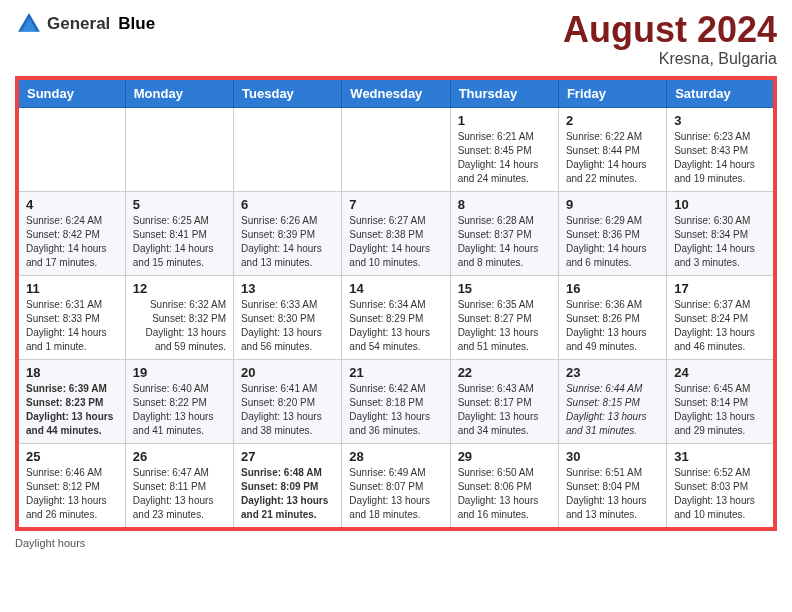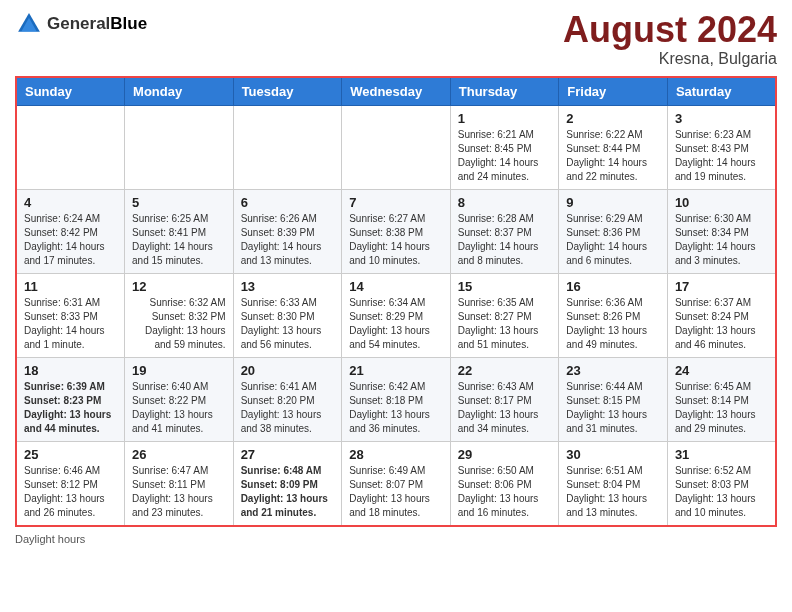--- a/index.html
+++ b/index.html
@@ -42,21 +42,21 @@
       color: #7f1d1d;
       line-height: 1.1;
     }
     .location {
       font-size: 16px;
       color: #444;
     }
     .calendar-table {
       width: 100%;
       border-collapse: collapse;
-      border: 2px solid #ef4444;
+      border: 4px solid #ef4444;
     }
     .calendar-table th {
       background-color: #2e7bd6;
       color: #fff;
       text-align: left;
       padding: 6px 8px;
       font-size: 13px;
       font-weight: bold;
       border: 1px solid #2060b0;
     }
@@ -102,21 +102,21 @@
 
 <div class="page">
 
   <div class="header">
     <div class="logo">
       <svg class="logo-icon" viewBox="0 0 36 36" xmlns="http://www.w3.org/2000/svg">
         <polygon points="18,4 32,28 4,28" fill="#1a6bbf"></polygon>
         <polygon points="18,10 28,28 8,28" fill="#4da6ff" opacity="0.5"></polygon>
       </svg>
       <div>
-        <div style="display:flex; align-items:baseline; gap:0;">
+        <div style="display:flex; align-items:baseline; gap:8px;">
           <span class="logo-general" style="font-size:17px;font-weight:bold;color:#333;">General</span>
           <span class="logo-blue" style="font-size:17px;font-weight:bold;color:#000000;">Blue</span>
         </div>
       </div>
     </div>
     <div class="title-block">
       <div class="month-year">August 2024</div>
       <div class="location">Kresna, Bulgaria</div>
     </div>
   </div>
@@ -294,21 +294,21 @@
           </td>
           <td>
             <span class="day-number">22</span>
             <div class="cell-content" style="white-space: pre-line;">Sunrise: 6:43 AM
 Sunset: 8:17 PM
 Daylight: 13 hours
 and 34 minutes.</div>
           </td>
           <td>
             <span class="day-number">23</span>
-            <div class="cell-content" style="white-space: pre-line;">Sunrise: 6:44 AM
+            <div class="cell-content" style="white-space: pre-line; font-style: italic;">Sunrise: 6:44 AM
 Sunset: 8:15 PM
 Daylight: 13 hours
 and 31 minutes.</div>
           </td>
           <td>
             <span class="day-number">24</span>
             <div class="cell-content" style="white-space: pre-line;">Sunrise: 6:45 AM
 Sunset: 8:14 PM
 Daylight: 13 hours
 and 29 minutes.</div>

